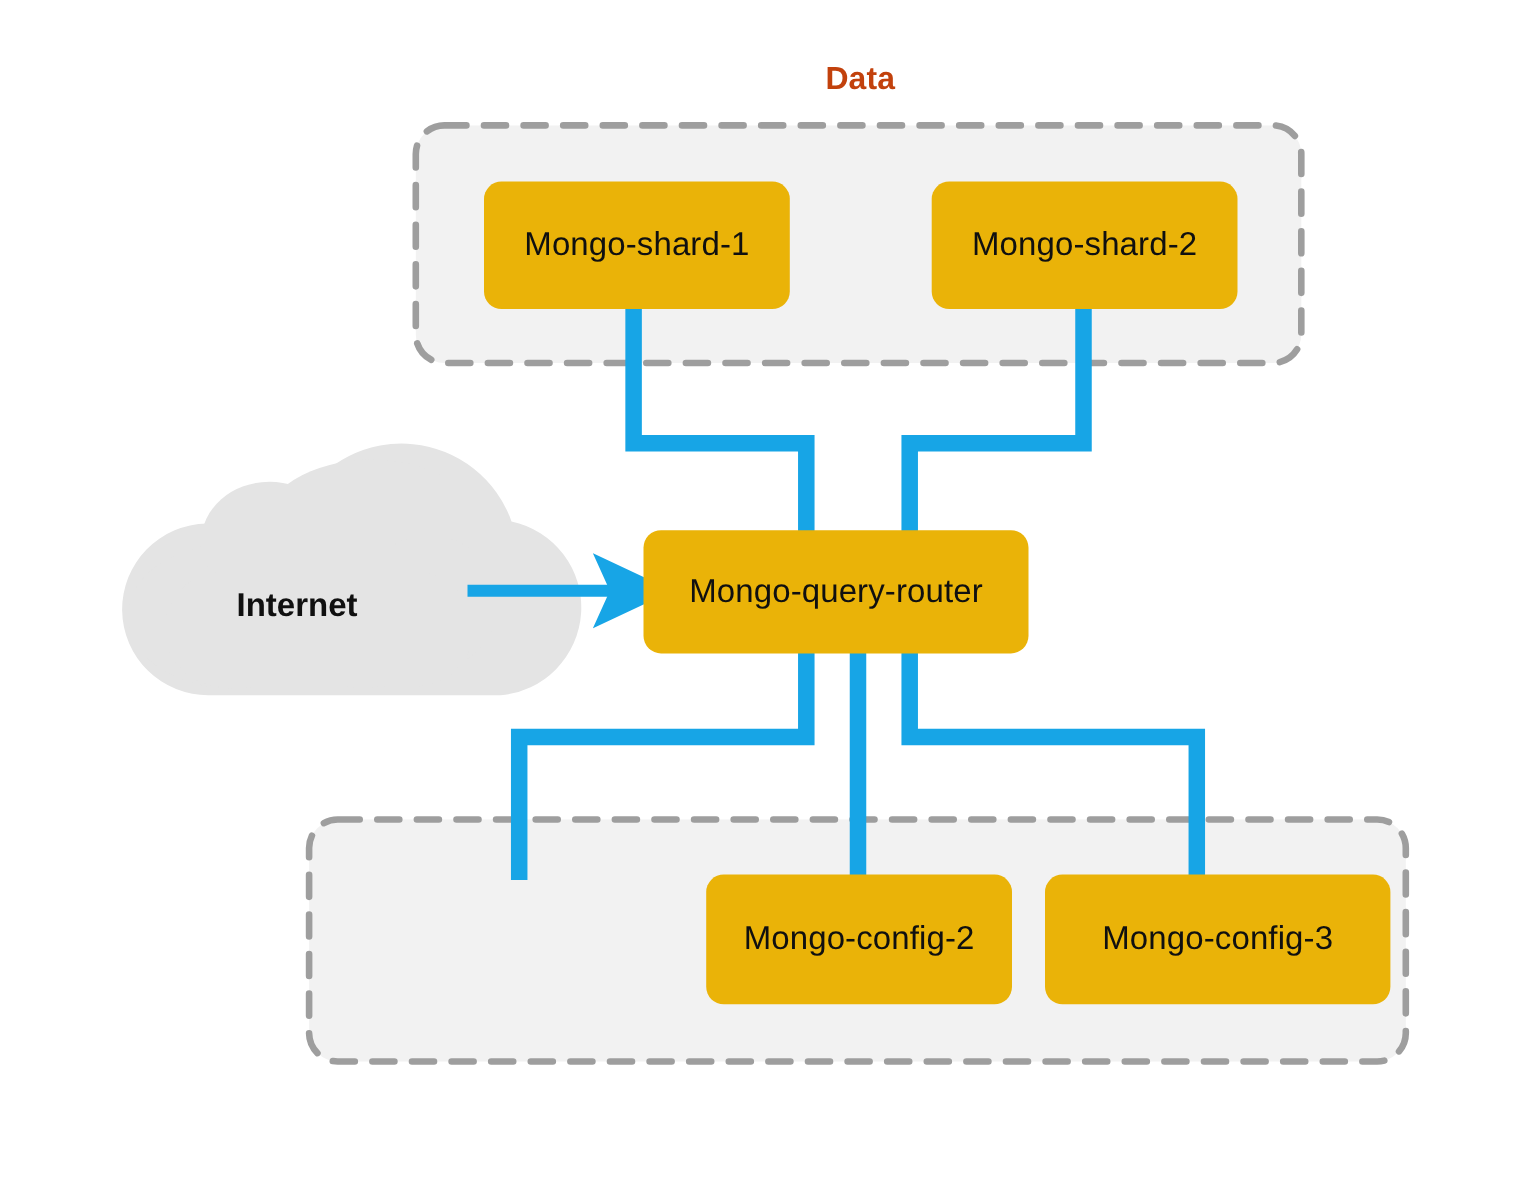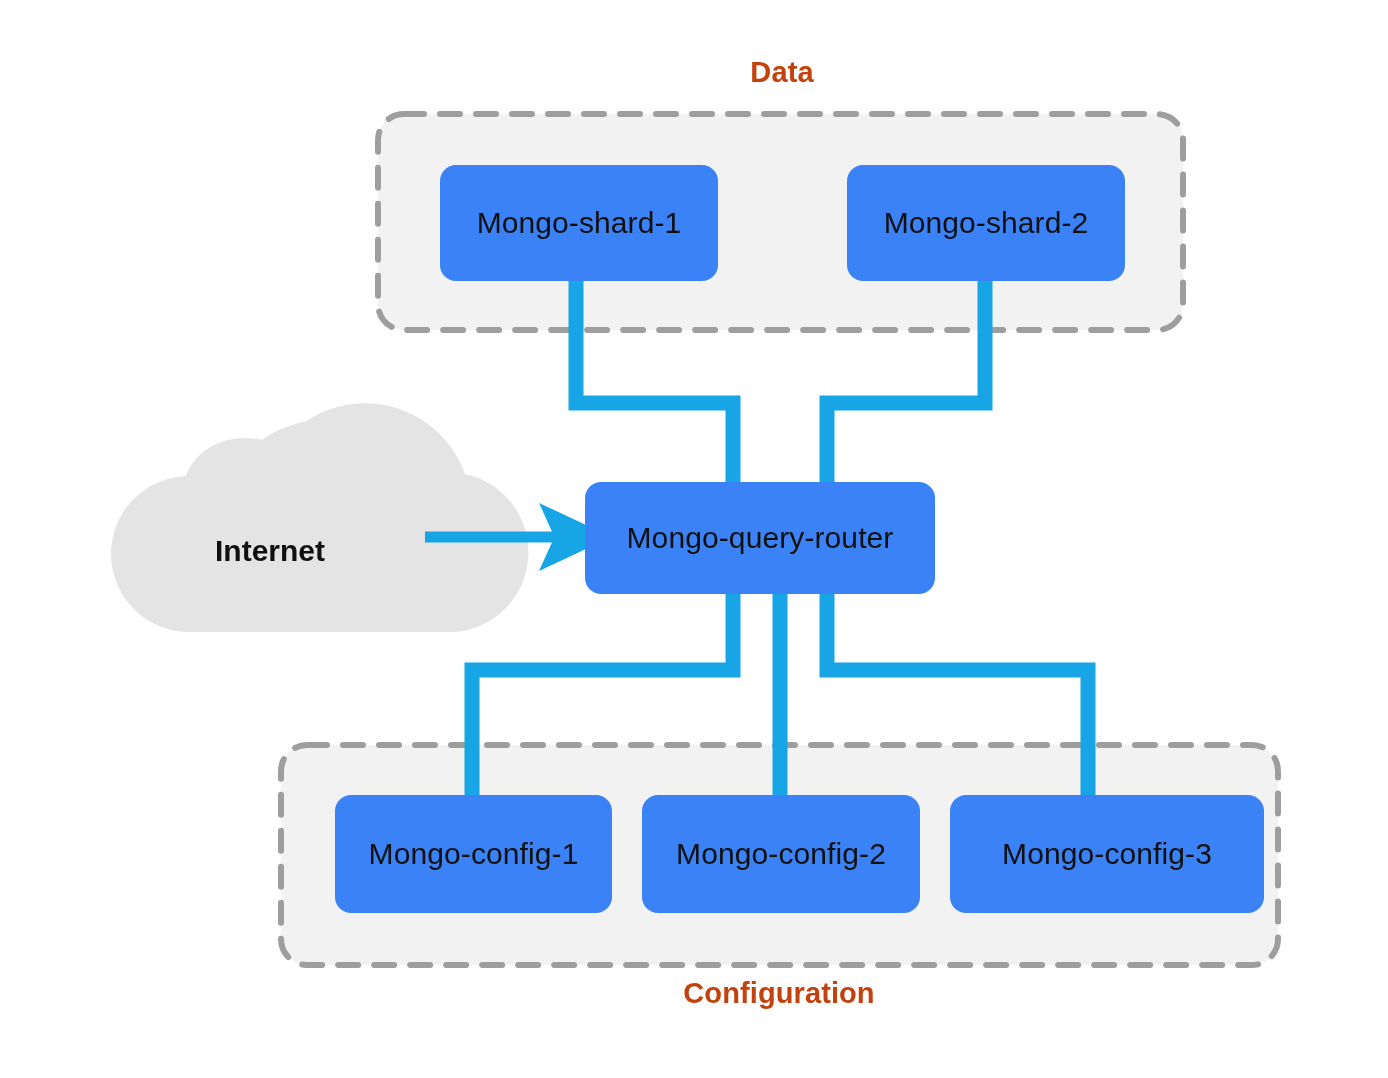--- a/index.html
+++ b/index.html
@@ -29,21 +29,21 @@
     position: absolute;
     font-size: 29px;
     font-weight: 700;
     color: #c2410c;
     letter-spacing: 0.1px;
     white-space: nowrap;
     text-align: center;
   }
   .node-box {
     position: absolute;
-    background: #3b82f6;
+    background: #eab308;
     border-radius: 16px;
     display: flex;
     align-items: center;
     justify-content: center;
     box-sizing: border-box;
   }
   .node-label {
     font-size: 30px;
     font-weight: 400;
     color: #101010;
@@ -99,39 +99,35 @@
 
     <line x1="780" y1="590" x2="780" y2="800" stroke="#17a5e6" stroke-width="15" stroke-linecap="butt"></line>
 
     <polyline points="827,590 827,670 1088,670 1088,800" fill="none" stroke="#17a5e6" stroke-width="15" stroke-linejoin="miter" stroke-linecap="butt"></polyline>
 
     <line x1="425" y1="537" x2="572" y2="537" stroke="#17a5e6" stroke-width="11" stroke-linecap="butt" marker-end="url(#arrow-head)"></line>
   </svg>
 
   <div class="grp-label" style="left:632px; top:56px; width:300px;">Data</div>
 
-  <div class="grp-label" style="left:629px; top:977px; width:300px;">Configuration</div>
 
   <div class="cloud-label" style="left:215px; top:534px;text-align:right;">Internet</div>
 
   <div class="node-box" style="left:440px; top:165px; width:278px; height:116px;">
     <span class="node-label">Mongo-shard-1</span>
   </div>
 
   <div class="node-box" style="left:847px; top:165px; width:278px; height:116px;">
     <span class="node-label">Mongo-shard-2</span>
   </div>
 
   <div class="node-box" style="left:585px; top:482px; width:350px; height:112px;">
     <span class="node-label">Mongo-query-router</span>
   </div>
 
-  <div class="node-box" style="left:335px; top:795px; width:277px; height:118px;">
-    <span class="node-label">Mongo-config-1</span>
-  </div>
 
   <div class="node-box" style="left:642px; top:795px; width:278px; height:118px;">
     <span class="node-label">Mongo-config-2</span>
   </div>
 
   <div class="node-box" style="left:950px; top:795px; width:314px; height:118px;">
     <span class="node-label">Mongo-config-3</span>
   </div>
 
 </div>

